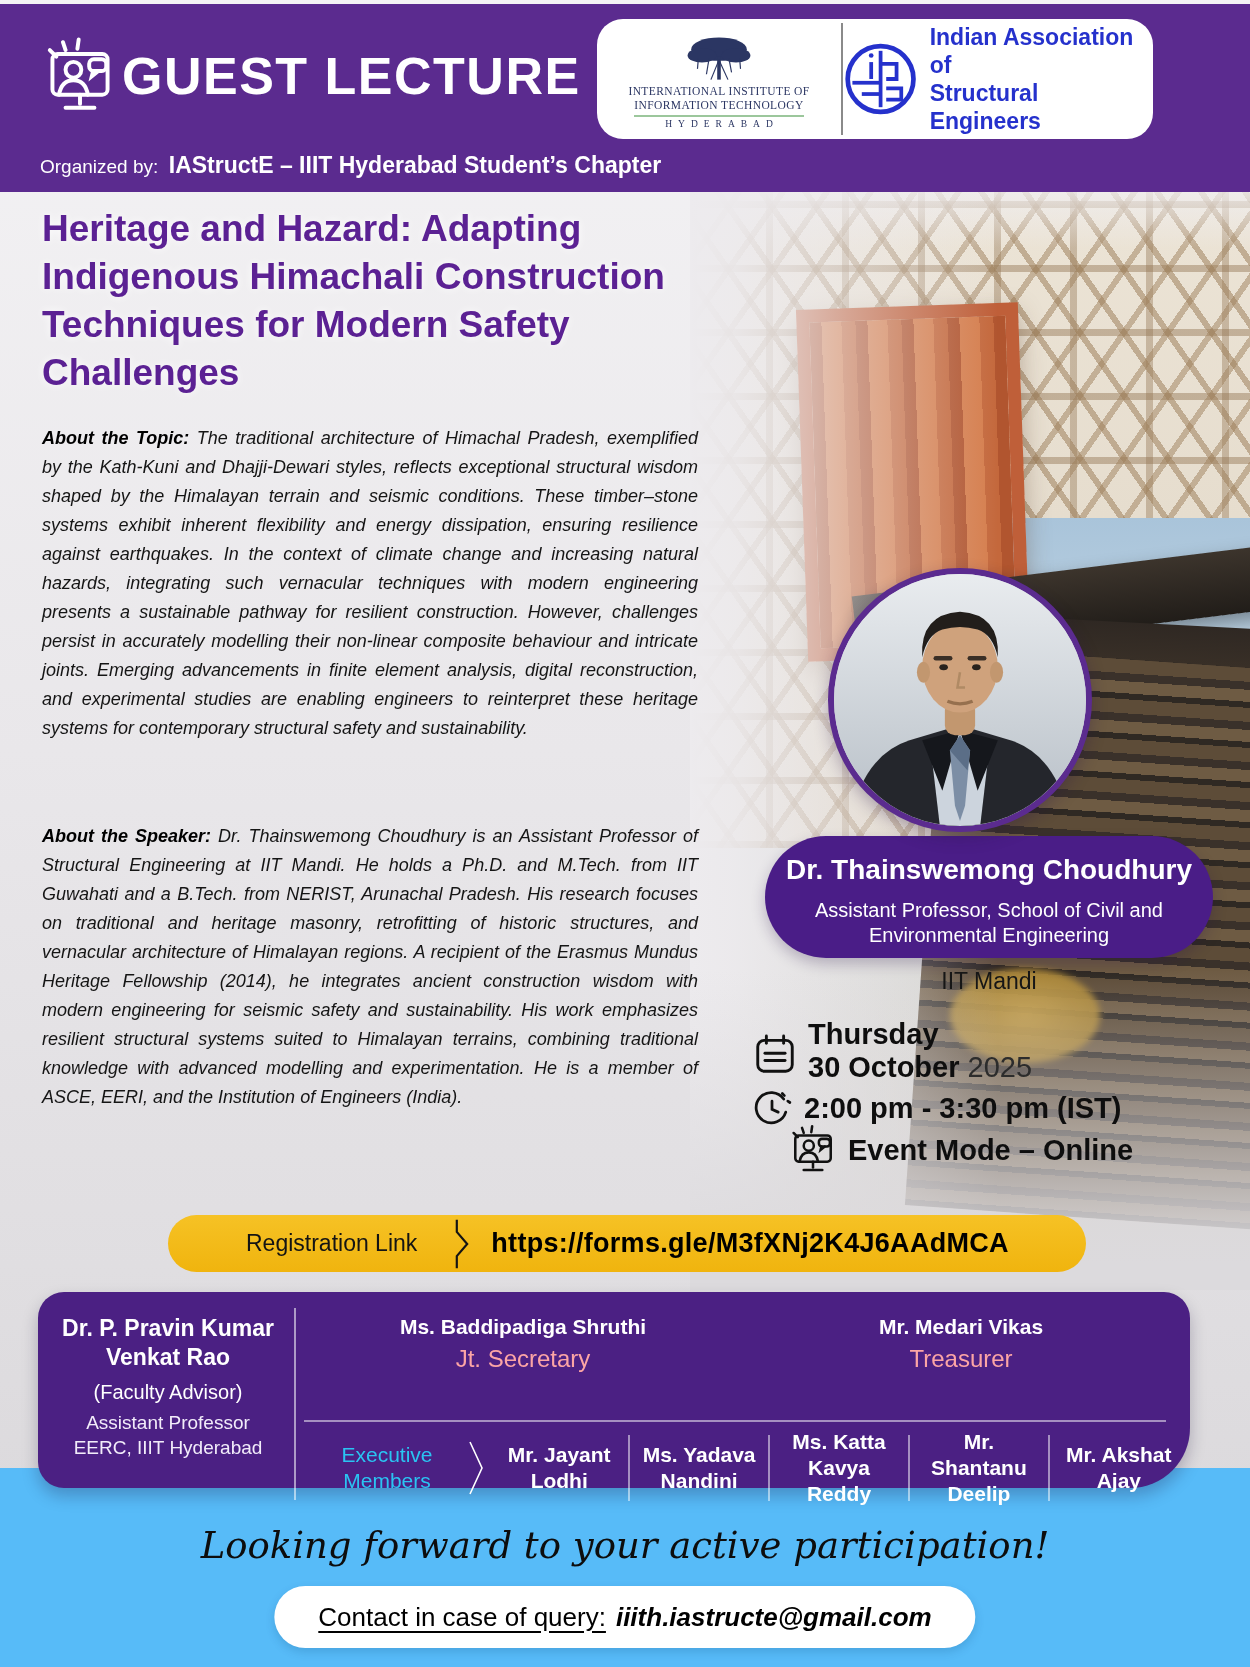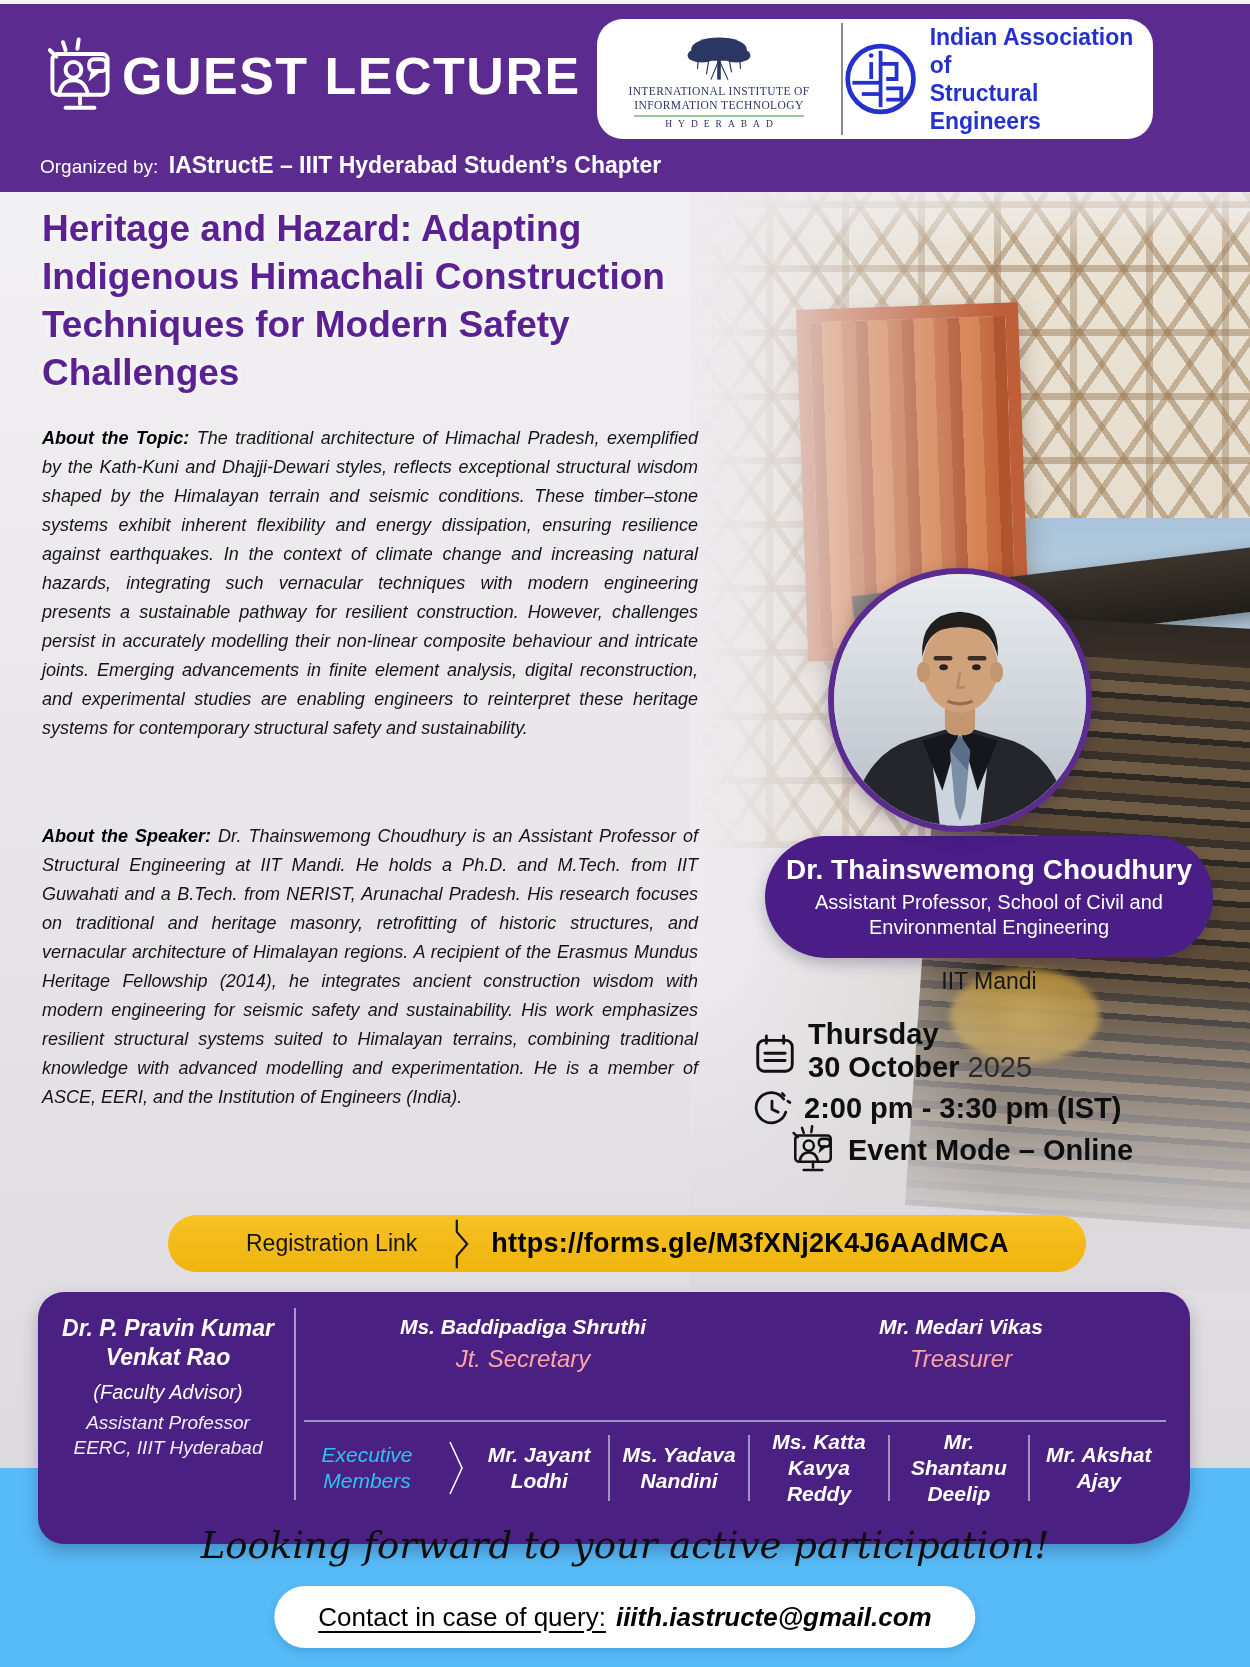--- a/index.html
+++ b/index.html
@@ -52,21 +52,21 @@
   .para{position:absolute;left:42px;width:656px;margin:0;font-size:18px;line-height:29px;color:#151515;text-align:justify;z-index:2;font-style:italic;}
   .para b{font-weight:bold;color:#000;}
   .para-topic{top:424px;}
   .para-speaker{top:822px;}
 
   
   .avatar{position:absolute;left:828px;top:568px;width:252px;height:252px;border-radius:50%;border:6px solid #5b2b8f;overflow:hidden;background:#cfd5da;z-index:6;box-shadow:0 6px 16px rgba(40,20,70,.3);}
   .avatar svg{width:100%;height:100%;display:block;}
   .sp-banner{position:absolute;left:765px;top:836px;width:448px;height:122px;background:#4a1d87;border-radius:62px;z-index:5;text-align:center;color:#fff;box-shadow:0 6px 14px rgba(40,20,70,.25);}
   .sp-name{margin-top:18px;font-size:28px;font-weight:bold;}
-  .sp-role{margin-top:4px;font-size:20px;line-height:25px;padding:0 36px;}
+  .sp-role{margin-top:12px;font-size:20px;line-height:25px;padding:0 36px;}
   .sp-inst{position:absolute;left:765px;top:968px;width:448px;text-align:center;font-size:23px;color:#161616;z-index:5;}
 
   
   .evt{position:absolute;display:flex;align-items:center;color:#0e0e0e;z-index:5;}
   .evt .ic{flex:none;color:#111;}
   .evt-date{left:752px;top:1018px;}
   .evt-date .ic{width:46px;height:48px;margin-top:8px;}
   .evt-date-text{margin-left:10px;font-size:29px;font-weight:bold;line-height:33px;}
   .evt-year{font-weight:normal;color:#2c2c2c;}
   .evt-time{left:750px;top:1086px;}
@@ -78,33 +78,33 @@
 
   
   .reg{position:absolute;left:168px;top:1215px;width:918px;height:57px;border-radius:30px;z-index:5;
        background:linear-gradient(180deg,#f6c225,#f0b40e);display:flex;align-items:center;}
   .reg-label{margin-left:78px;font-size:23px;color:#141414;}
   .reg-chev{width:22px;height:52px;margin:0 18px 0 34px;}
   .reg-url{font-size:27px;font-weight:bold;color:#000;letter-spacing:.3px;}
 
   
   .blue-band{position:absolute;left:0;top:1468px;width:1250px;height:199px;background:#57bbf8;z-index:3;}
-  .committee{position:absolute;left:38px;top:1292px;width:1152px;height:252px;background:#4b2083;border-radius:26px 26px 60px 26px;z-index:6;color:#fff;box-shadow:0 8px 16px rgba(20,10,50,.25);font-style:italic;}
+  .committee{position:absolute;left:38px;top:1292px;width:1152px;height:196px;background:#4b2083;border-radius:26px 26px 60px 26px;z-index:6;color:#fff;box-shadow:0 8px 16px rgba(20,10,50,.25);}
   .adv{position:absolute;left:10px;top:22px;width:240px;text-align:center;}
   .adv-name{font-size:23px;font-weight:bold;line-height:29px;}
   .adv-role{margin-top:9px;font-size:20px;}
   .adv-l2,.adv-l3{font-size:19px;line-height:25px;color:#f2ecfa;}
   .adv-l2{margin-top:6px;}
   .vdiv-main{position:absolute;left:256px;top:16px;height:192px;width:1.5px;background:rgba(255,255,255,.55);}
   .officers{position:absolute;left:266px;top:22px;width:876px;display:flex;}
   .officer{flex:1;text-align:center;padding:0 8px;}
   .off-name{font-size:21px;font-weight:bold;line-height:26px;}
   .off-role{margin-top:5px;font-size:24px;color:#fca5a5;}
   .hdiv{position:absolute;left:266px;top:128px;width:862px;height:1.5px;background:rgba(255,255,255,.5);}
-  .exec-row{position:absolute;left:254px;top:138px;width:876px;height:76px;display:flex;align-items:center;justify-content:space-between;}
+  .exec-row{position:absolute;left:274px;top:138px;width:876px;height:76px;display:flex;align-items:center;justify-content:space-between;}
   .exec-label{width:150px;text-align:center;color:#2ac4f2;font-size:21px;line-height:26px;}
   .exec-chev{width:16px;height:56px;margin:0 6px;flex:none;}
   .exec{flex:1;text-align:center;font-size:21px;font-weight:bold;line-height:26px;padding:0 4px;}
   .vd2{width:1.5px;height:66px;background:rgba(255,255,255,.5);flex:none;}
 
   
   .foot-msg{position:absolute;left:0;top:1524px;width:1250px;text-align:center;z-index:7;
             font-family:"DejaVu Serif",serif;font-style:italic;font-size:37px;color:#0d0d0d;}
   .contact-pill{position:absolute;left:50%;top:1586px;transform:translateX(-50%);z-index:7;background:#fff;border-radius:32px;
                 height:62px;padding:0 44px;display:flex;align-items:center;white-space:nowrap;box-shadow:0 4px 10px rgba(0,60,110,.18);}

